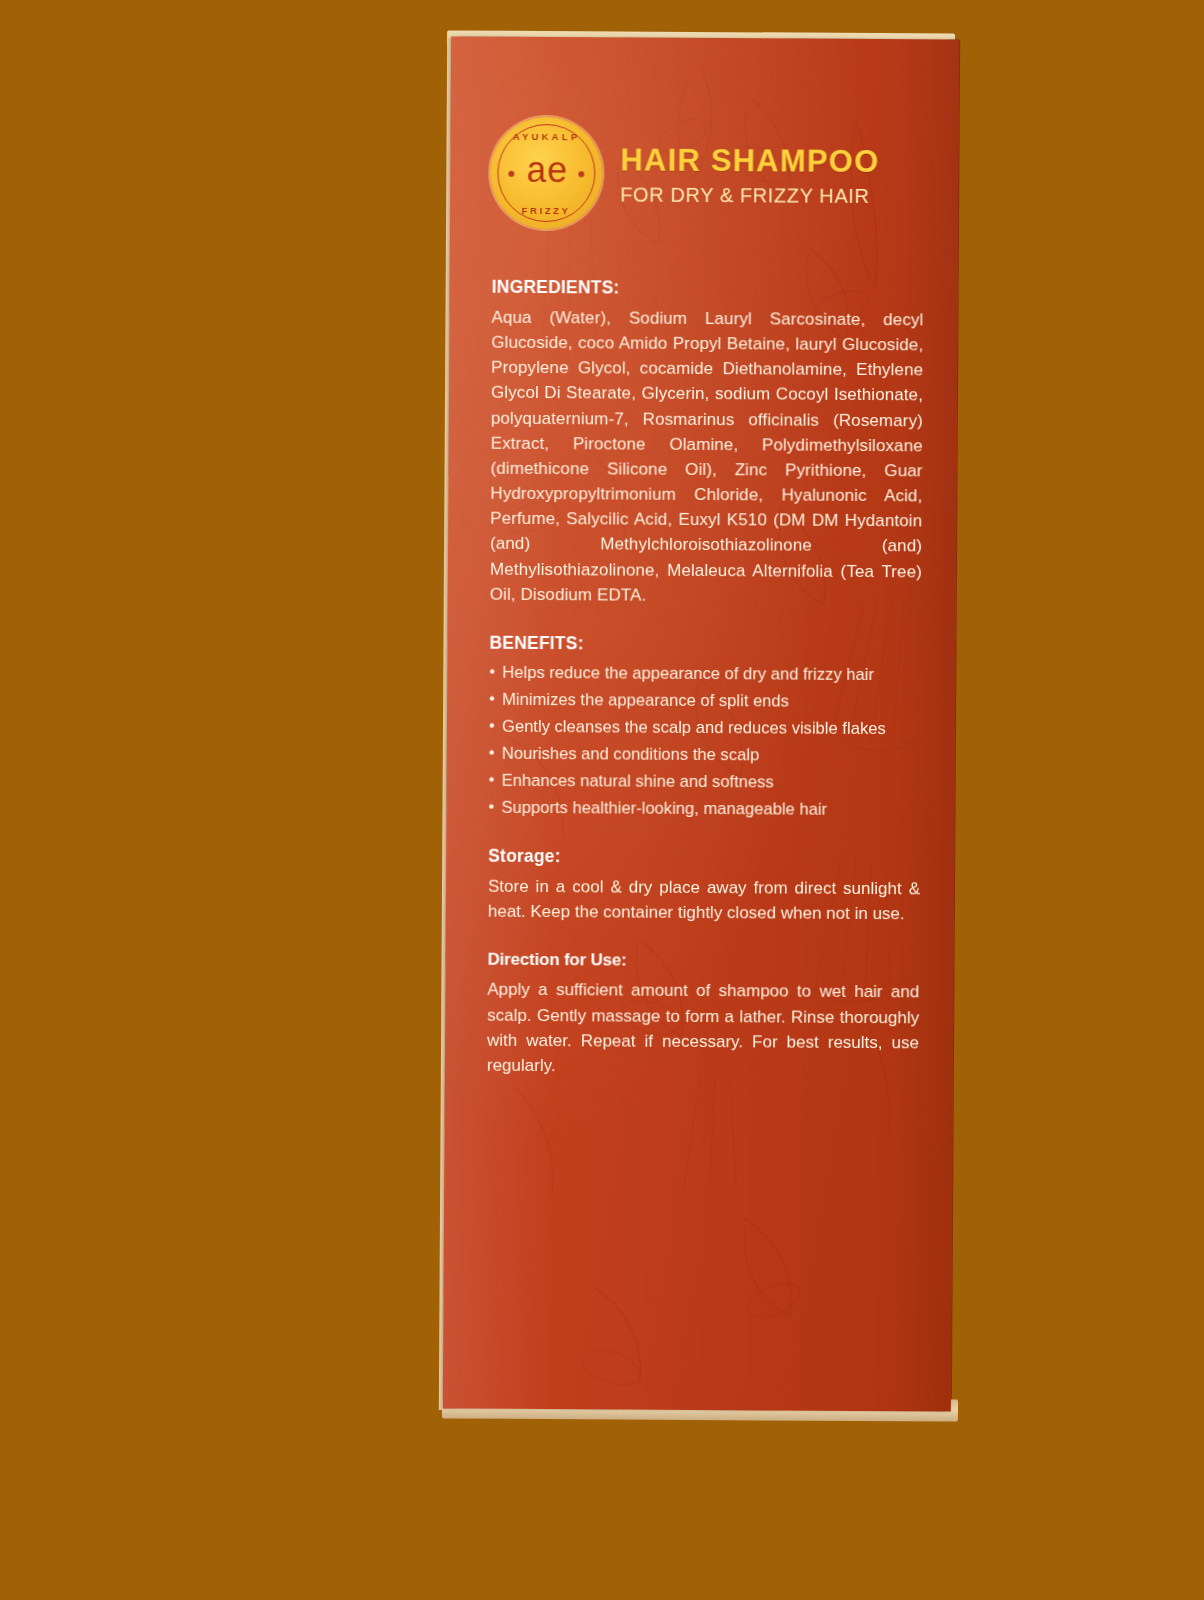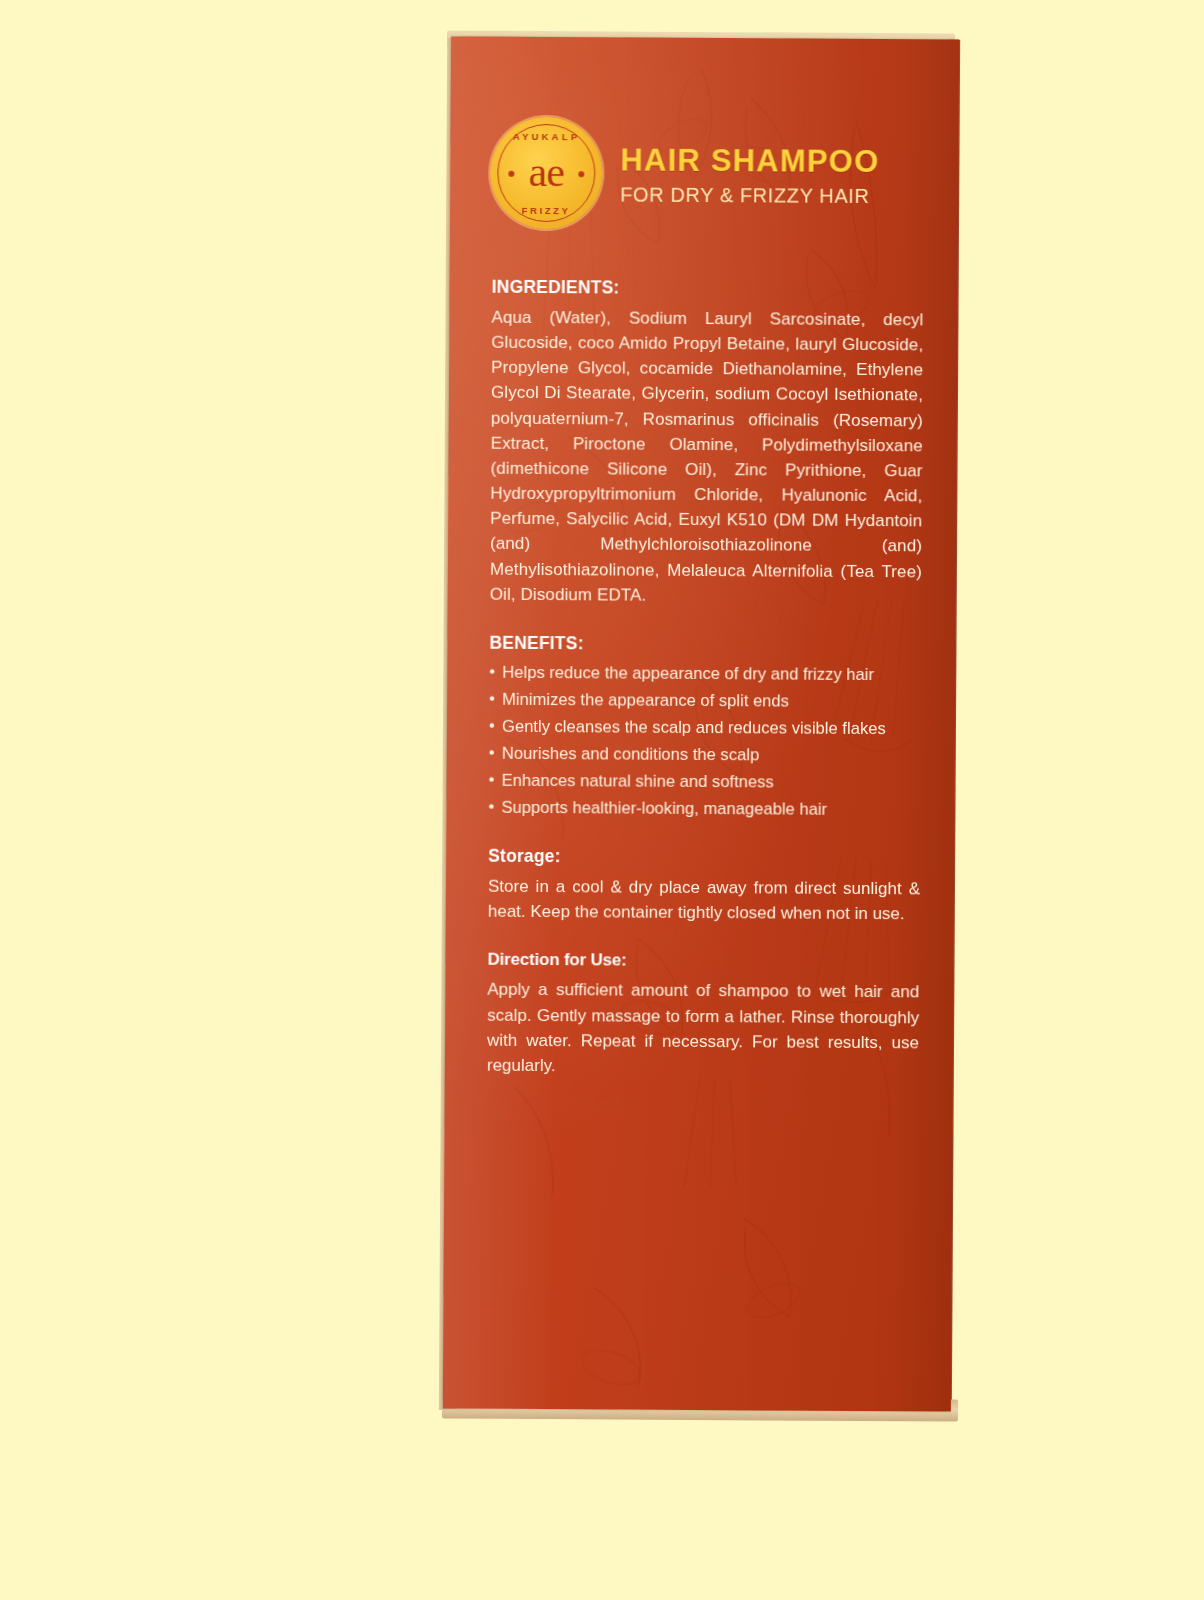--- a/index.html
+++ b/index.html
@@ -12,21 +12,21 @@
     height: 1600px;
     position: relative;
     font-family: "Liberation Sans", sans-serif;
     overflow: hidden;
   }
 
   
   .scene {
     position: absolute;
     inset: 0;
-    background: #fef9c3;
+    background: #a16207;
     padding-left: 18px;
   }
 
   .box {
     position: absolute;
     left: 447px;
     top: 38px;
     width: 508px;
     height: 1372px;
     background: linear-gradient(100deg, #c9401c 0%, #c4401e 18%, #c13d1a 55%, #b8360f 100%);
@@ -118,22 +118,22 @@
     inset: 7px;
     border-radius: 50%;
     border: 1.5px solid #c0391a;
   }
   .logo .mono {
     position: absolute;
     left: 0; right: 0;
     top: 50%;
     transform: translateY(-52%);
     text-align: center;
-    font-family: Liberation Serif, serif;
-    font-size: 42px;
+    font-family: Liberation Mono, monospace;
+    font-size: 36px;
     color: #b8360f;
     letter-spacing: -1px;
   }
   .logo .dot-l, .logo .dot-r {
     position: absolute;
     top: 48%;
     width: 6px; height: 6px;
     border-radius: 50%;
     background: #c0391a;
   }

